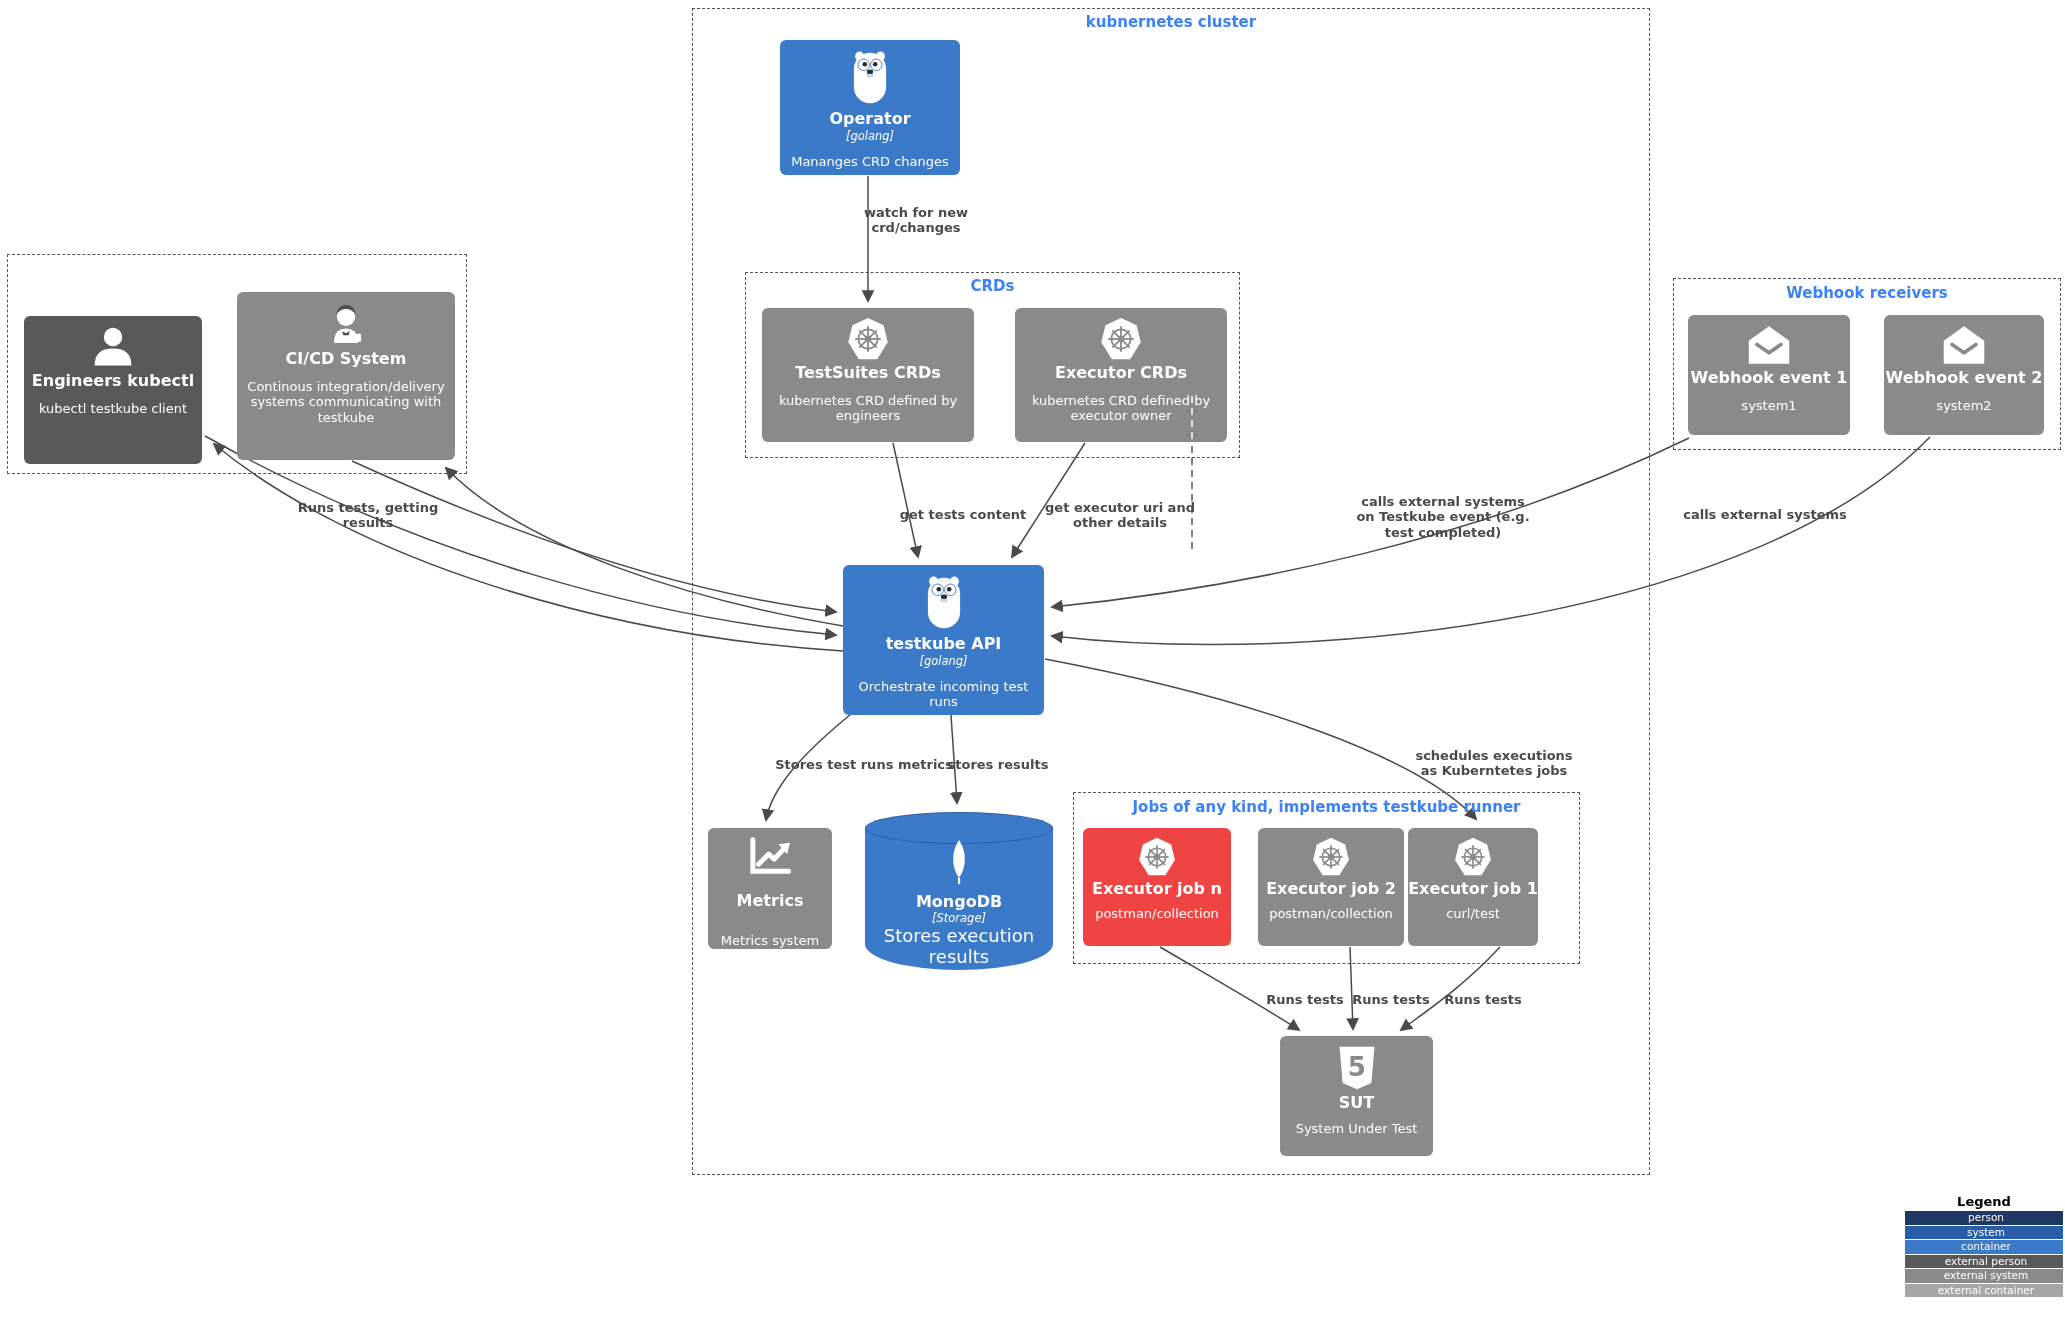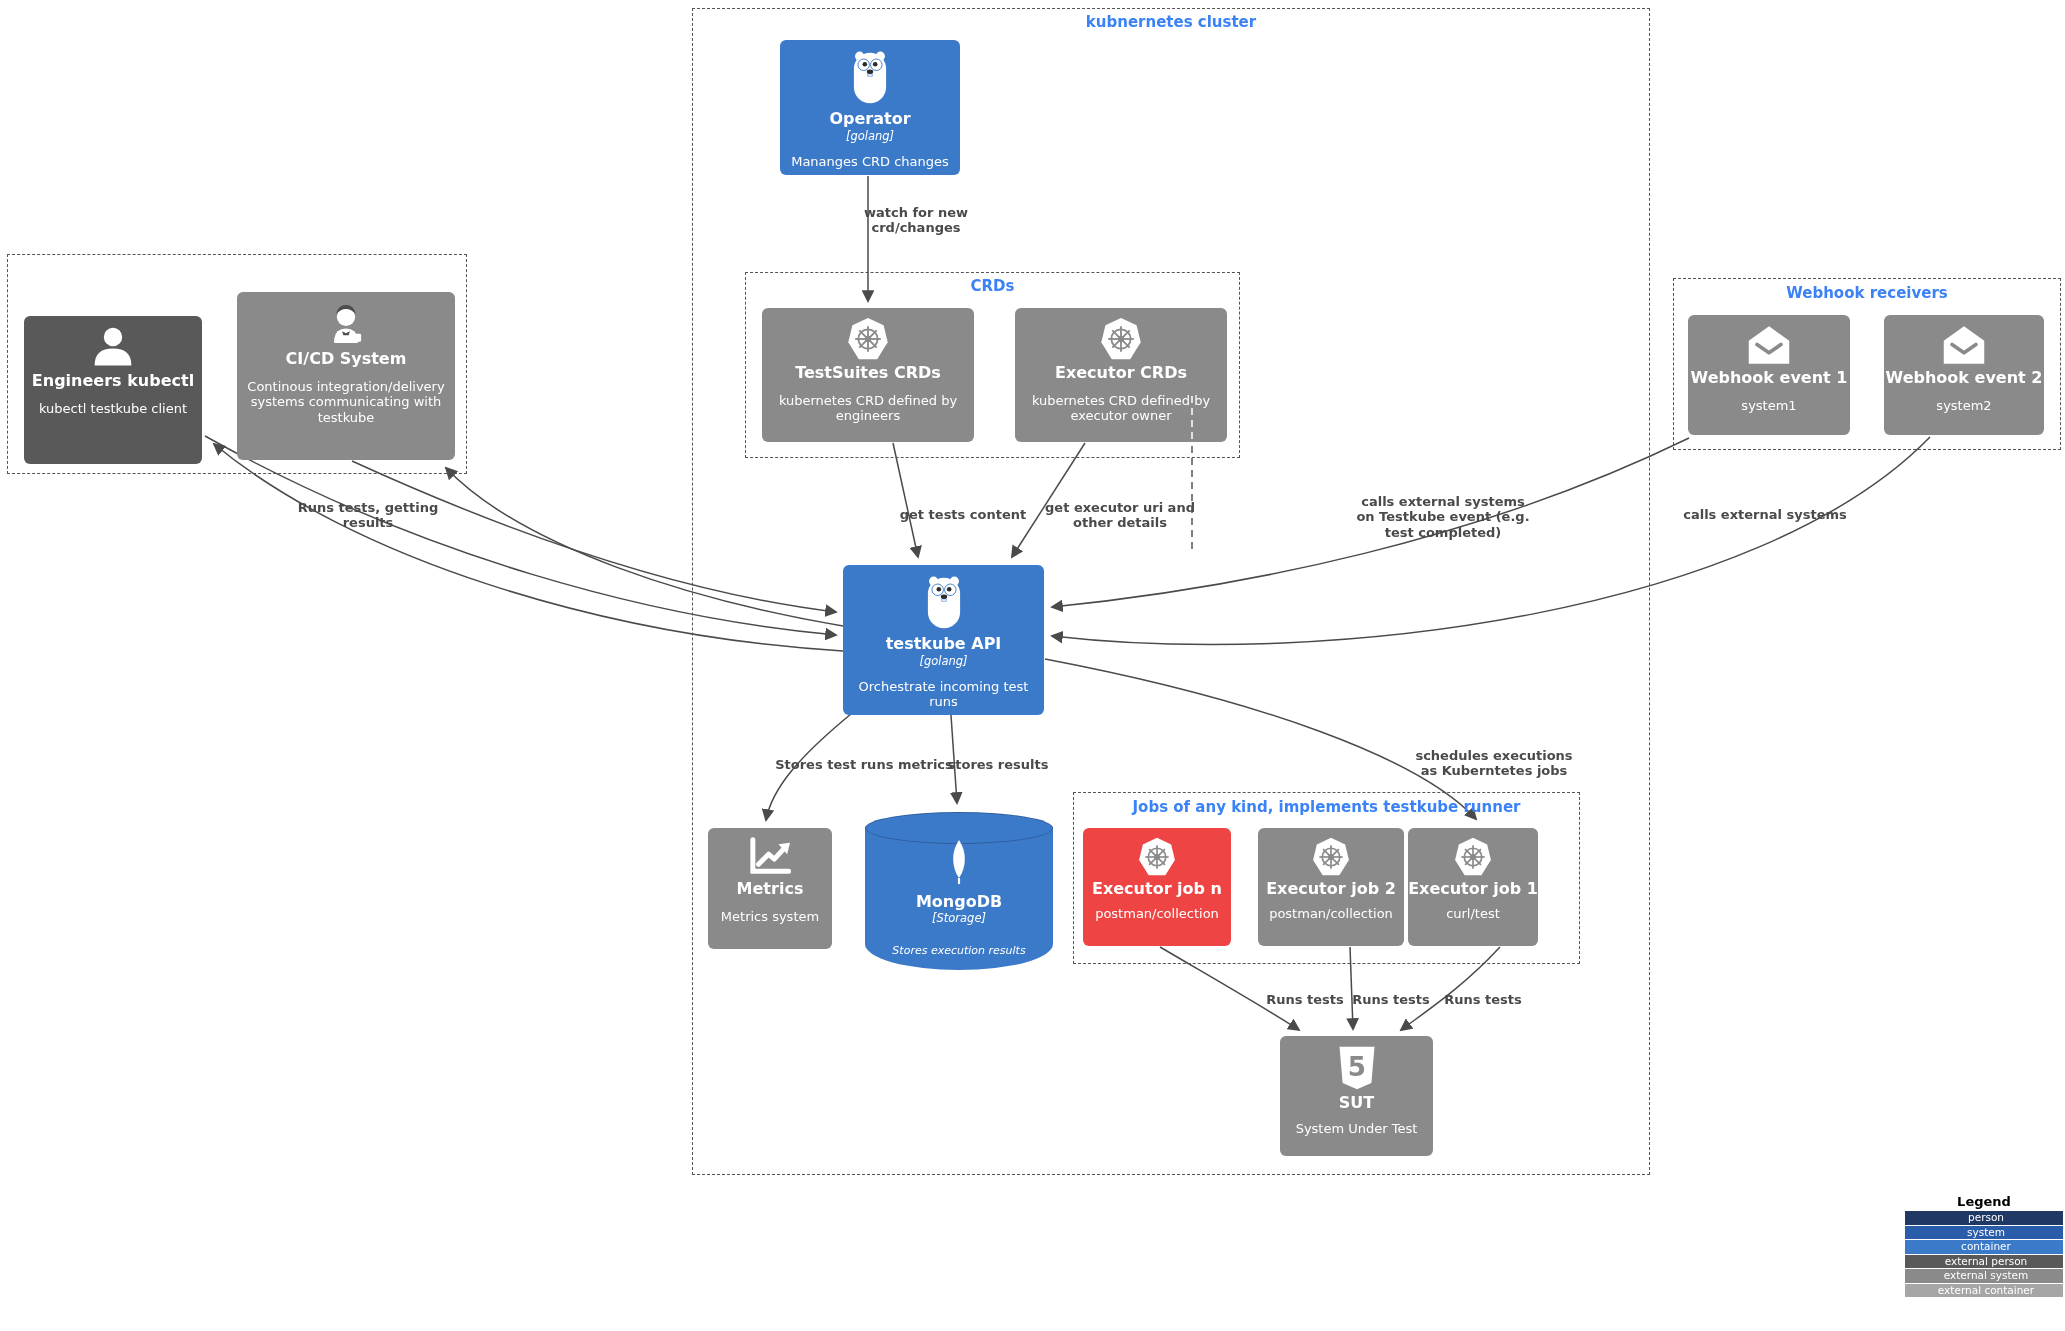--- a/index.html
+++ b/index.html
@@ -23,21 +23,21 @@
   
   .mongo{position:absolute;z-index:2;color:#fff;text-align:center;}
   .cyl-body{position:absolute;left:0;right:0;top:15px;bottom:0;
             border-radius:0 0 50% 50%/0 0 26px 26px;}
   .cyl-top{position:absolute;left:0;right:0;top:0;height:32px;border-radius:50%;
            box-sizing:border-box;border:1.5px solid rgba(0,0,0,0.22);}
   .mongo-content{position:relative;z-index:1;display:flex;flex-direction:column;
                  align-items:center;padding-top:26px;}
   .mongo-content .title{font-weight:bold;font-size:16px;margin-top:2px;}
   .mongo-content .tech{font-style:italic;font-size:11.5px;}
-  .mongo-content .body{font-size:11px;margin-top:19px;font-style:italic;}
+  .mongo-content .body{font-size:18px;margin-top:0;}
   
   .legend{position:absolute;z-index:2;text-align:center;}
   .legend-title{font-weight:bold;font-size:13px;color:#000;margin-bottom:2px;}
   .legend-row{width:158px;height:13.5px;margin-bottom:1px;color:#fff;font-size:10.5px;
               line-height:13px;padding-left:4px;box-sizing:border-box;overflow:hidden;}
 </style>
 </head>
 <body>
 
 <div id="canvas">
@@ -195,21 +195,21 @@
           <circle cx="49" cy="26" r="4" fill="#2b2b2b"></circle>
         <ellipse cx="40" cy="39" rx="5.5" ry="4" fill="#2b2b2b"></ellipse>
         <path d="M36 43 h8 v4 h-8 z" fill="#fff" stroke="#3b79c9" stroke-width="1"></path>
       </svg>
     </div>
     <div class="title">testkube API</div>
     <div class="tech">[golang]</div>
     <div class="body">Orchestrate incoming test runs</div>
   </div>
 
-  <div class="node" style="left: 708px; top: 828px; width: 124px; height: 121px; background: rgb(138, 138, 138);">
+  <div class="node" style="left: 708px; top: 828px; width: 124px; height: 121px; background: rgb(138, 138, 138); gap: 12px;">
     <div class="icon">
       <svg width="46" height="40" viewBox="0 0 64 56">
         <path d="M8 4 V48 H58" stroke="#fff" stroke-width="7" fill="none" stroke-linecap="round"></path>
         <path d="M16 38 L30 24 L38 31 L50 18" stroke="#fff" stroke-width="7" fill="none" stroke-linecap="round" stroke-linejoin="round"></path>
         <polygon points="44,10 60,8 56,24" fill="#fff"></polygon>
       </svg>
     </div>
     <div class="title">Metrics</div>
     <div class="body">Metrics system</div>
   </div>

